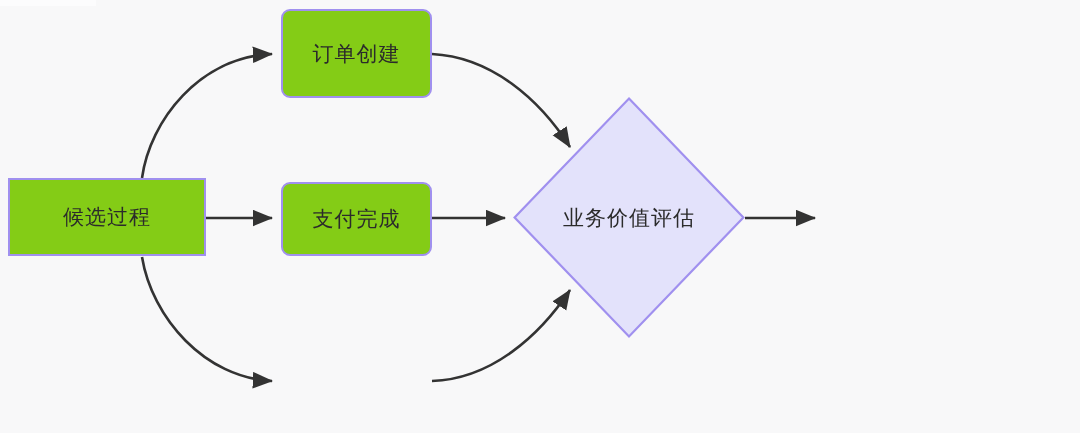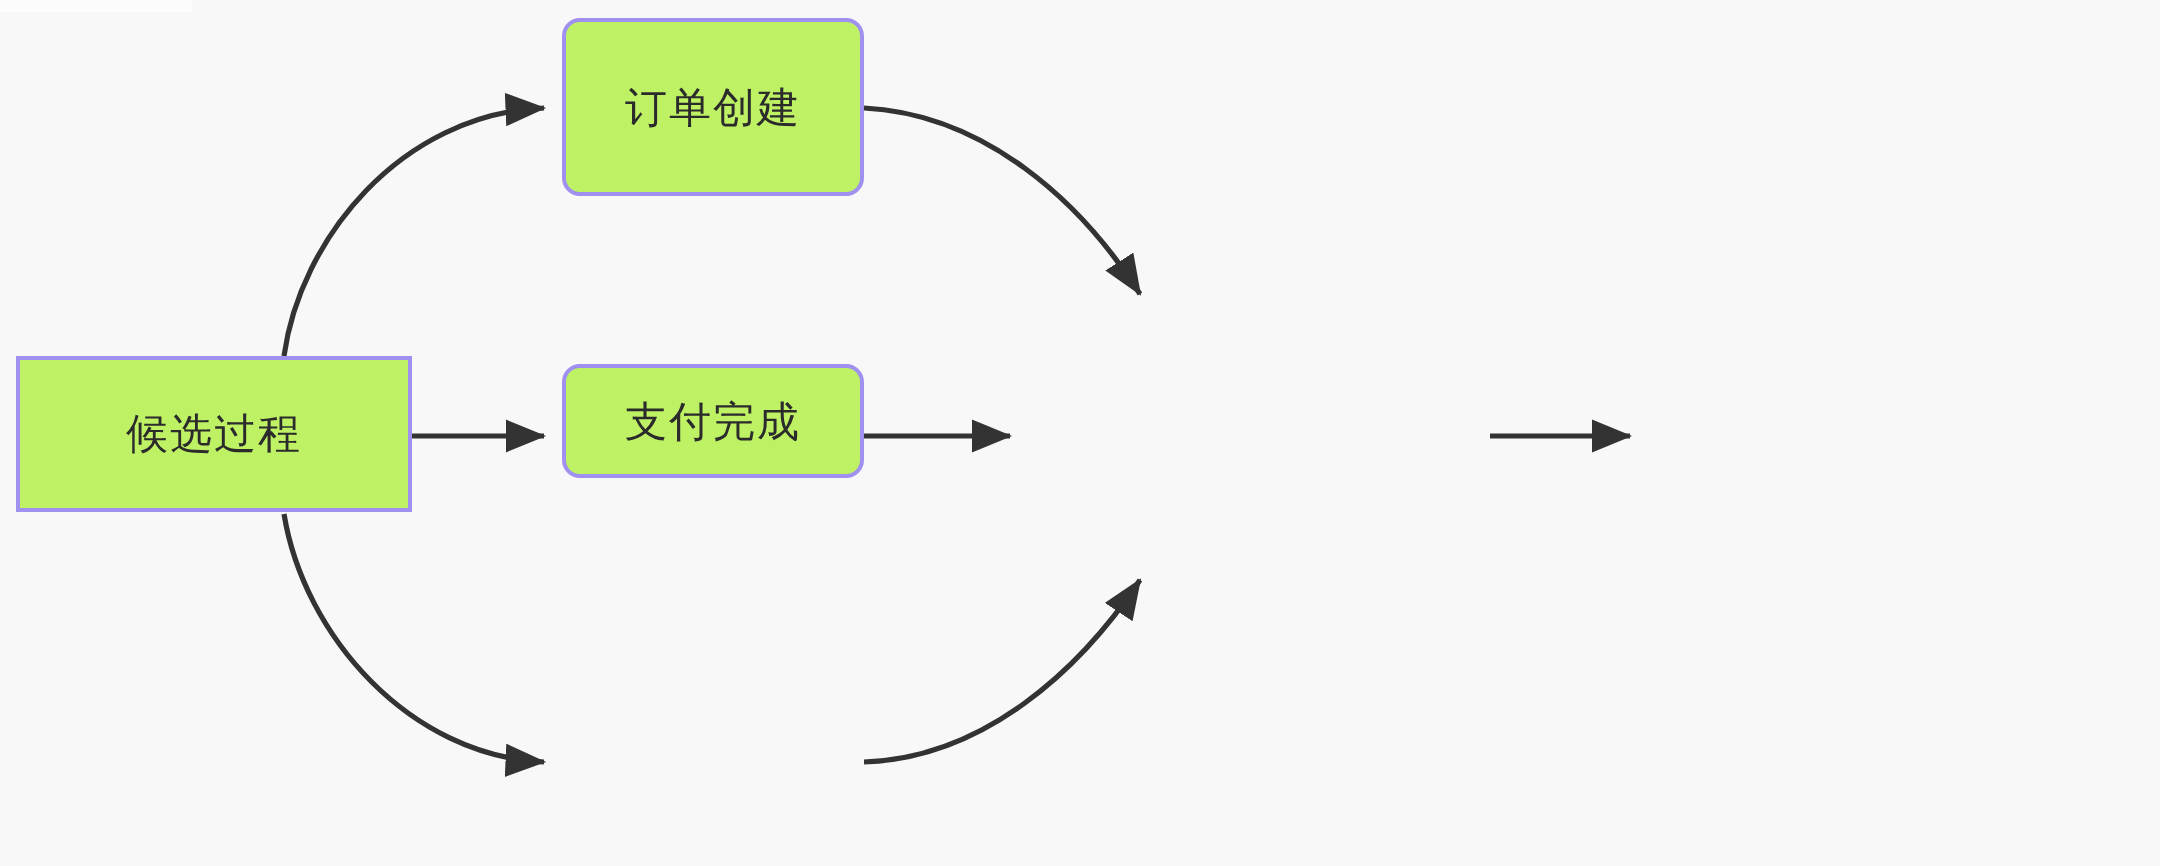--- a/index.html
+++ b/index.html
@@ -34,21 +34,21 @@
     width: 1080px;
     height: 433px;
     overflow: visible;
   }
   .node {
     position: absolute;
     box-sizing: border-box;
     display: flex;
     align-items: center;
     justify-content: center;
-    background: #bef264;
+    background: #84cc16;
     border: 2px solid #a090ef;
     color: #2b2b2b;
     font-size: 21px;
     letter-spacing: 1px;
     white-space: nowrap;
   }
   .node.rounded {
     border-radius: 9px;
   }
   .node.sharp {
@@ -109,20 +109,26 @@
   </svg>
 
   <div class="node sharp" style="left:8px; top:178px; width:198px; height:78px;">
     <span>候选过程</span>
   </div>
 
   <div class="node rounded" style="left:281px; top:9px; width:151px; height:89px;">
     <span>订单创建</span>
   </div>
 
-  <div class="node rounded" style="left:281px; top:182px; width:151px; height:57px;">
+  <div class="node rounded" style="left:281px; top:182px; width:151px; height:74px;">
     <span>支付完成</span>
   </div>
 
 
+  <div class="diamond-wrap" style="left:513px; top:97px; width:232px; height:241px;">
+    <svg width="232" height="241" viewBox="0 0 232 241" xmlns="http://www.w3.org/2000/svg">
+      <polygon points="116,1.6 230.4,120.5 116,239.4 1.6,120.5" fill="#e3e2fb" stroke="#a090ef" stroke-width="2.2"></polygon>
+    </svg>
+    <div class="diamond-label">业务价值评估</div>
+  </div>
 
 
 </div>
 
 </body></html>

